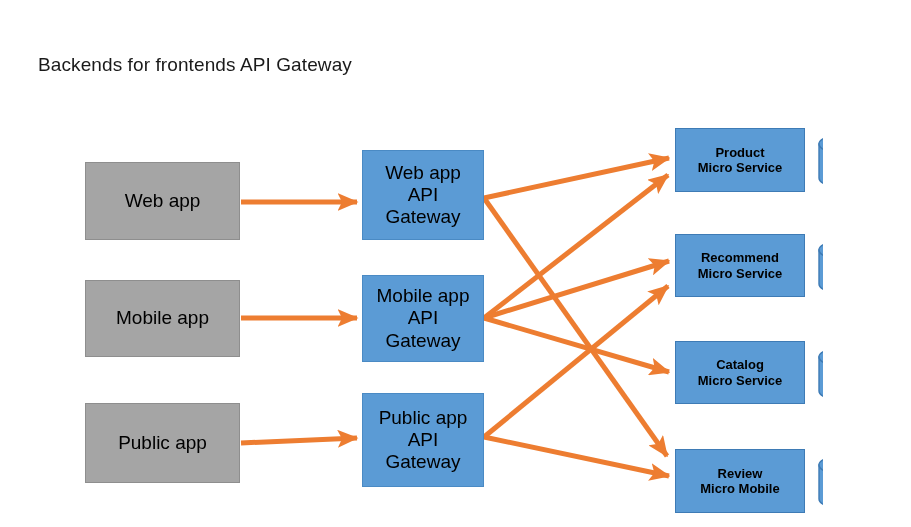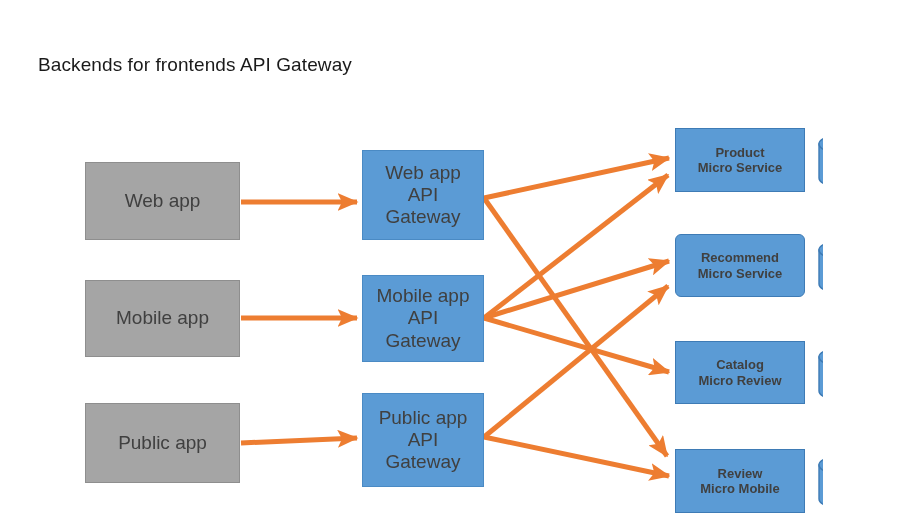--- a/index.html
+++ b/index.html
@@ -27,21 +27,21 @@
     letter-spacing: 0.1px;
     white-space: nowrap;
   }
   .node {
     position: absolute;
     box-sizing: border-box;
     display: flex;
     align-items: center;
     justify-content: center;
     text-align: center;
-    color: #404040;
+    color: #000000;
     line-height: 1.16;
     z-index: 3;
   }
   .client-node {
     background: #A5A5A5;
     border: 1px solid #8E8E8E;
     font-size: 19px;
   }
   .gateway-node {
     background: #5B9BD5;
@@ -121,27 +121,27 @@
   <div class="node gateway-node" style="left:362px; top:368px; width:122px; height:94px;">
     <span class="node-label">Public app
 API
 Gateway</span>
   </div>
 
   <div class="node service-node" style="left:675px; top:103px; width:130px; height:64px;">
     <span class="node-label">Product
 Micro Service</span>
   </div>
-  <div class="node service-node" style="left:675px; top:209px; width:130px; height:63px;border-radius:6px;">
+  <div class="node service-node" style="left:675px; top:209px; width:130px; height:63px;">
     <span class="node-label">Recommend
 Micro Service</span>
   </div>
   <div class="node service-node" style="left:675px; top:316px; width:130px; height:63px;">
     <span class="node-label">Catalog
-Micro Review</span>
+Micro Service</span>
   </div>
   <div class="node service-node" style="left:675px; top:424px; width:130px; height:64px;">
     <span class="node-label">Review
 Micro Mobile</span>
   </div>
 
   <svg class="db-cylinder" style="left:818px; top:110px;" width="34" height="52" viewBox="0 0 34 52" xmlns="http://www.w3.org/2000/svg">
     <path d="M1,9 L1,43 A16,8 0 0 0 33,43 L33,9 Z" fill="#5B9BD5" stroke="#3E7BB5" stroke-width="1.4"></path>
     <ellipse cx="17" cy="9" rx="16" ry="8" fill="#5B9BD5" stroke="#3E7BB5" stroke-width="1.4"></ellipse>
   </svg>

